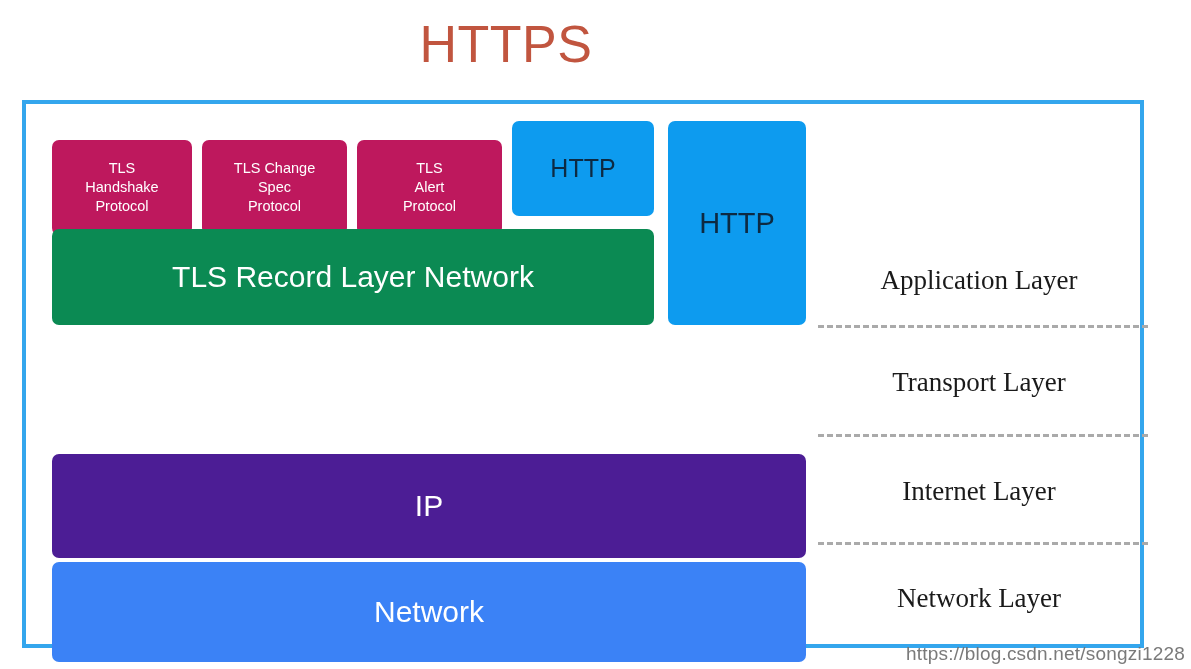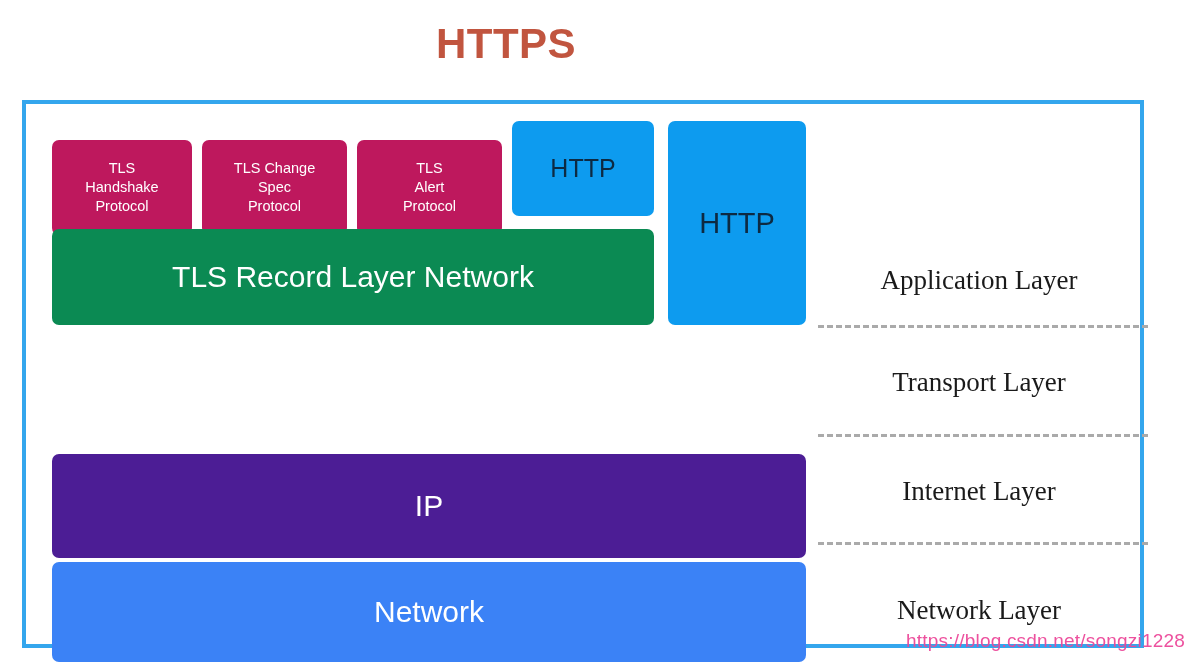--- a/index.html
+++ b/index.html
@@ -15,22 +15,22 @@
     position: relative;
   }
 
   
   .title {
     position: absolute;
     top: 18px;
     left: 0;
     width: 1012px;
     text-align: center;
-    font-size: 42px;
-    font-weight: bold;
+    font-size: 52px;
+    font-weight: normal;
     color: #c1553f;
     letter-spacing: 0.5px;
     line-height: 52px;
   }
 
   
   .diagram-frame {
     position: absolute;
     left: 22px;
     top: 100px;
@@ -149,40 +149,40 @@
     text-align: center;
     color: #1a1a1a;
     font-size: 27px;
     line-height: 32px;
     white-space: nowrap;
     font-family: Liberation Serif, serif;
   }
   .layer-label-0 { top: 160px; }
   .layer-label-1 { top: 262px; }
   .layer-label-2 { top: 371px; }
-  .layer-label-3 { top: 490px; }
+  .layer-label-3 { top: 478px; }
 
   .layer-divider {
     position: absolute;
     left: 0;
     width: 330px;
     height: 0;
     border-top: 3px dashed #aaaaaa;
   }
   .layer-divider-0 { top: 221px; }
   .layer-divider-1 { top: 330px; }
   .layer-divider-2 { top: 438px; }
 
   
   .watermark {
     position: absolute;
     right: 6px;
-    bottom: 17px;
+    bottom: 4px;
     font-size: 19px;
-    color: #ec4899;
+    color: #737373;
     letter-spacing: 0.2px;
     white-space: nowrap;
     opacity: 0.95;
   }
 </style>
 </head>
 <body>
 
 <div class="title">HTTPS</div>
 

